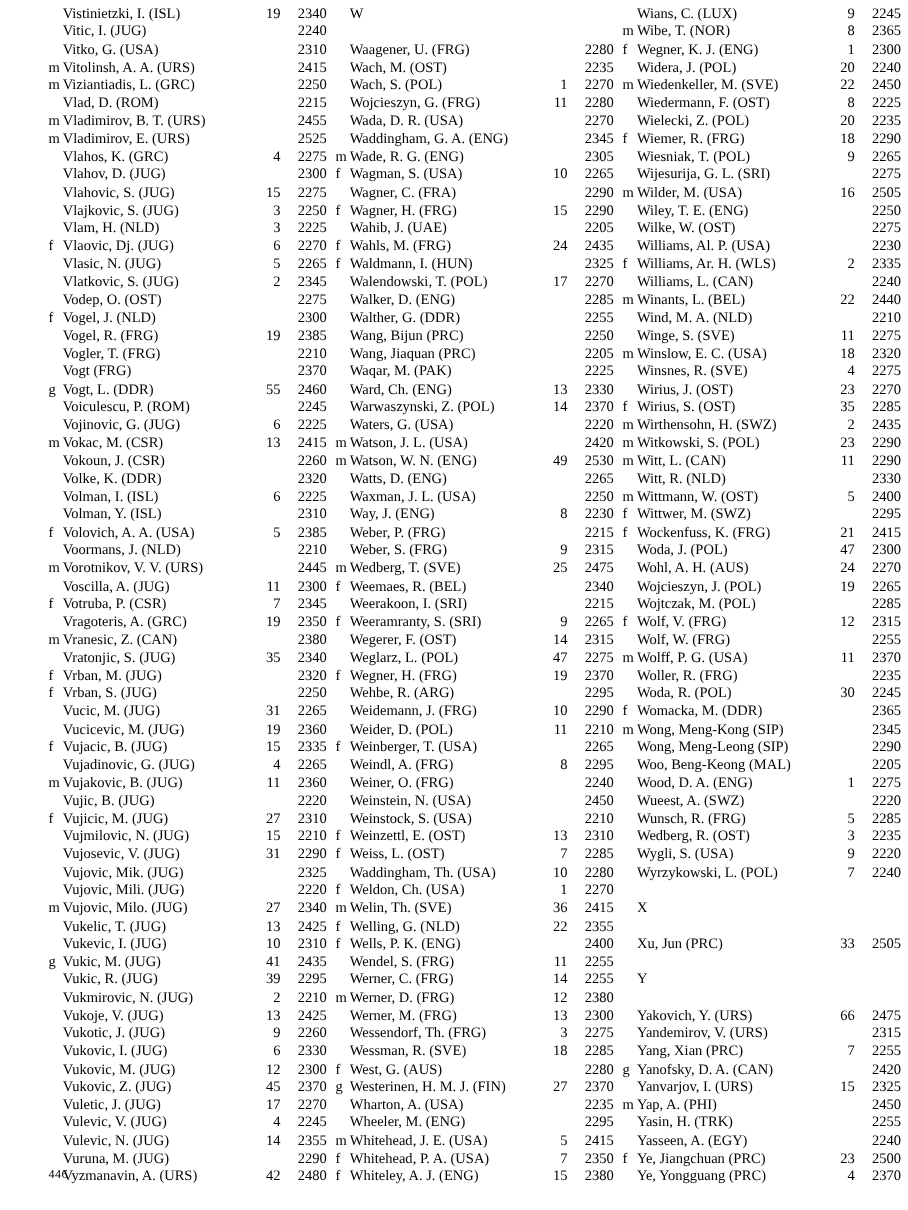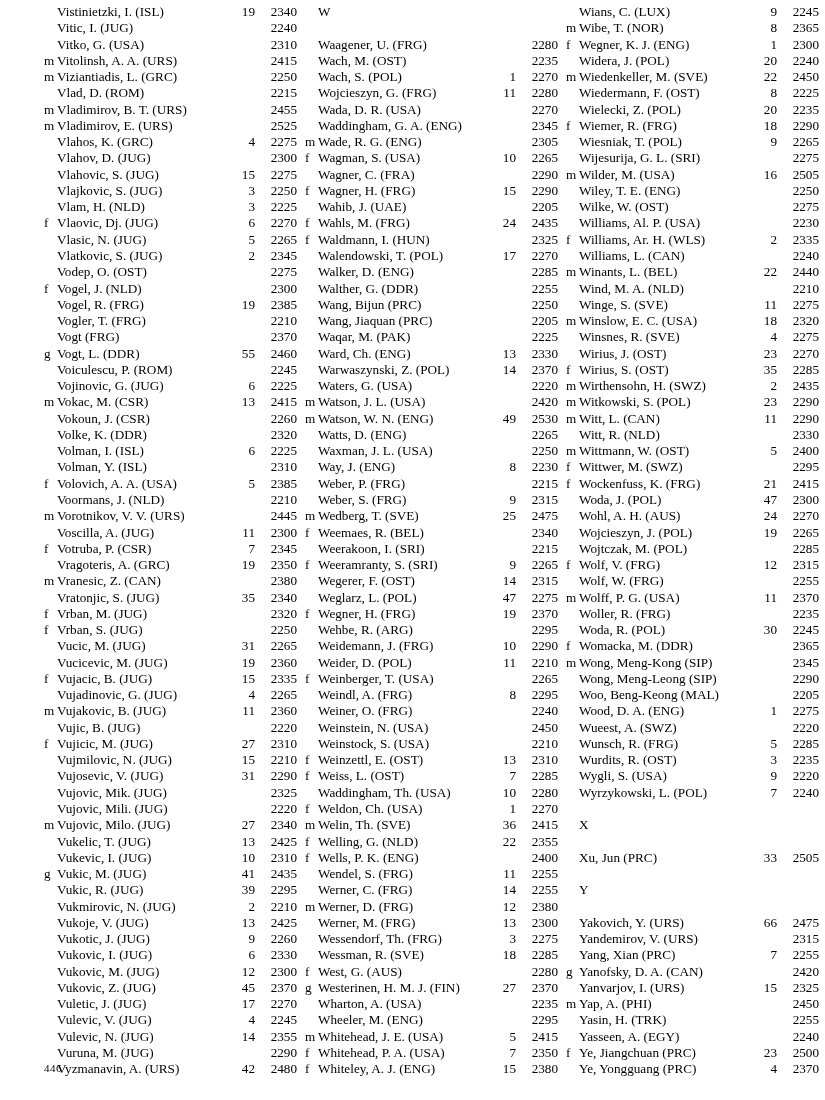--- a/index.html
+++ b/index.html
@@ -1145,21 +1145,21 @@
           <span class="num2">2220</span>
         </div>
         <div class="entry">
           <span class="flag"></span>
           <span class="name">Wunsch, R. (FRG)</span>
           <span class="num1">5</span>
           <span class="num2">2285</span>
         </div>
         <div class="entry">
           <span class="flag"></span>
-          <span class="name">Wurdits, R. (OST)</span>
+          <span class="name">Wedberg, R. (OST)</span>
           <span class="num1">3</span>
           <span class="num2">2235</span>
         </div>
         <div class="entry">
           <span class="flag"></span>
           <span class="name">Wygli, S. (USA)</span>
           <span class="num1">9</span>
           <span class="num2">2220</span>
         </div>
         <div class="entry">

